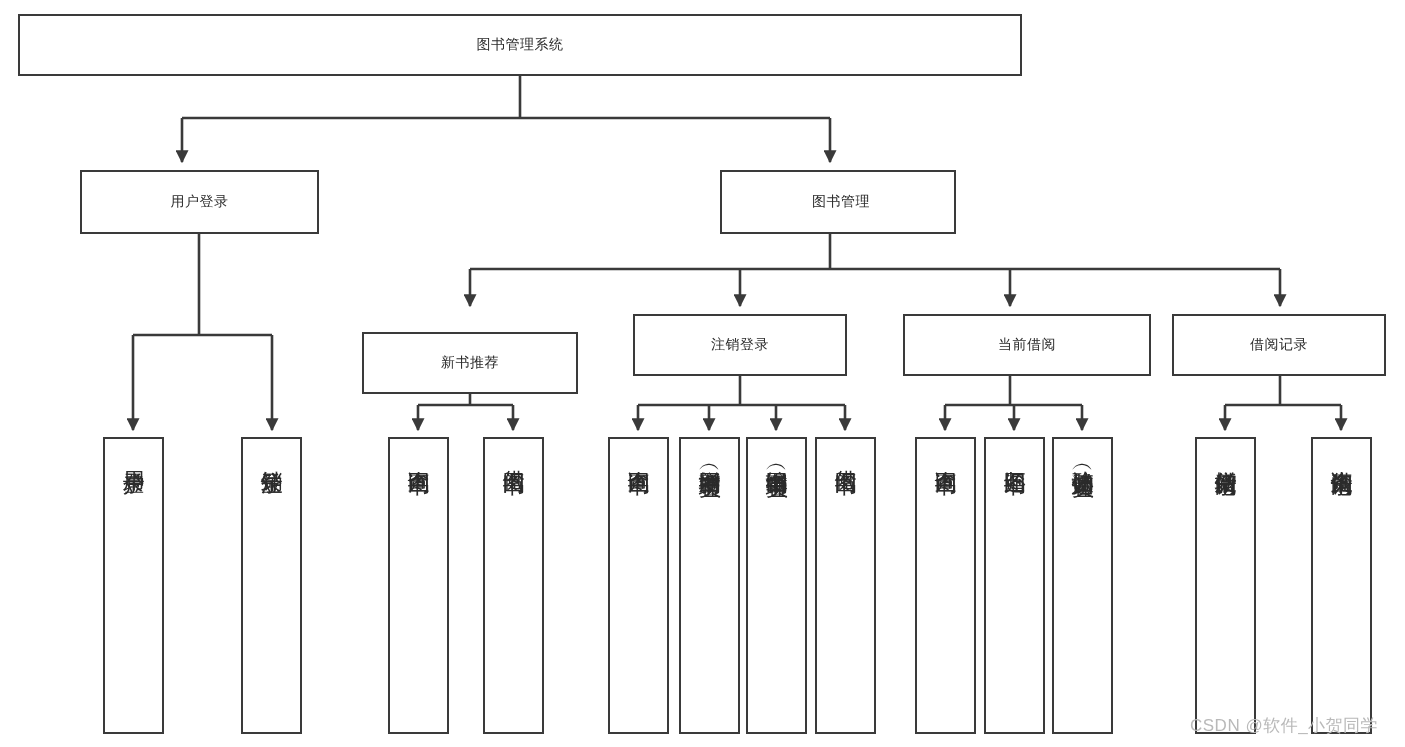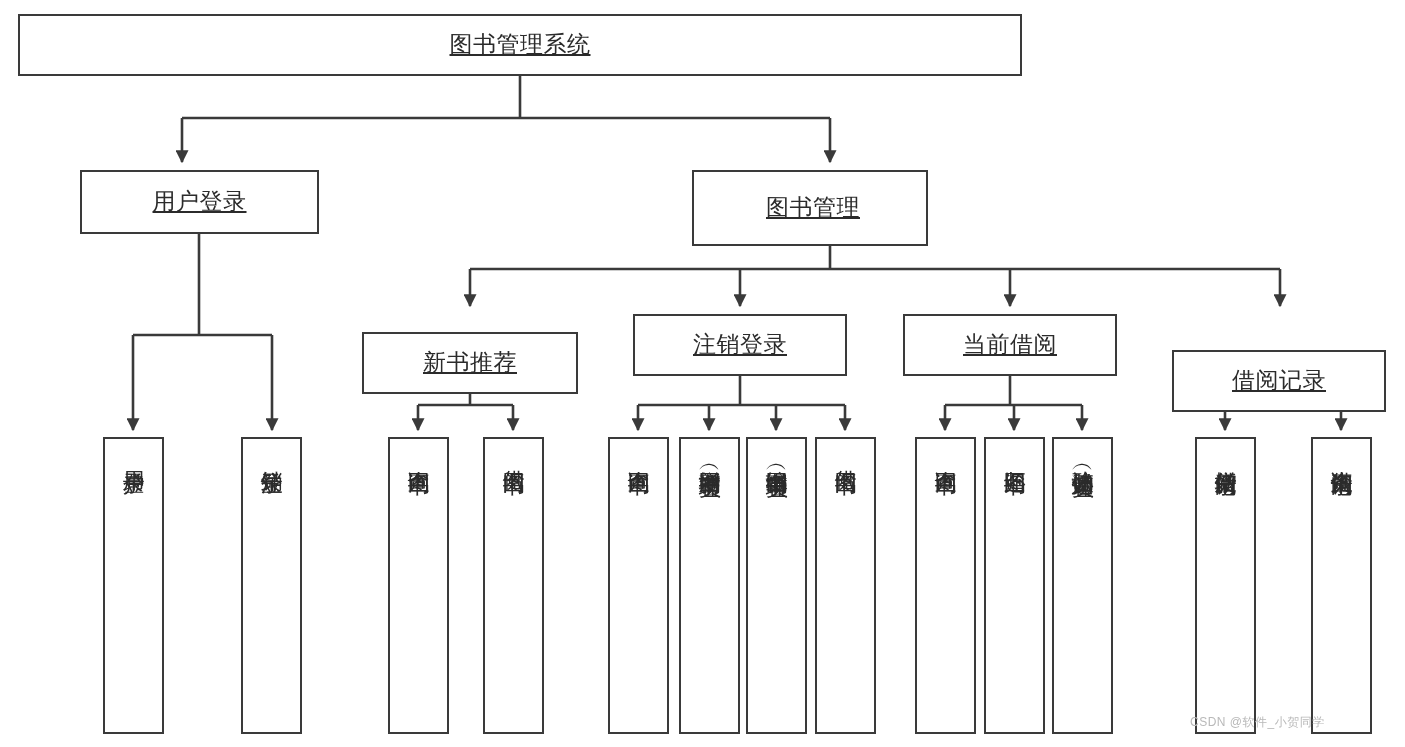--- a/index.html
+++ b/index.html
@@ -36,40 +36,39 @@
     justify-content: center;
     color: #2b2b2b;
   }
   .node .label {
     display: block;
     text-align: center;
     line-height: 1.12;
     letter-spacing: 0.5px;
   }
   .node.horiz .label {
-    font-size: 23px;
+    font-size: 14px;
     white-space: nowrap;
-    text-decoration: underline;
   }
   .node.vert {
     align-items: flex-start;
     justify-content: center;
     padding-top: 14px;
   }
   .node.vert .label {
     writing-mode: vertical-rl;
     text-orientation: upright;
     font-size: 22px;
     line-height: 1.02;
     letter-spacing: 1px;
     white-space: nowrap;
   }
   .watermark {
     position: absolute;
-    font-size: 12px;
+    font-size: 17px;
     color: #b9b9b9;
     white-space: nowrap;
     letter-spacing: 0.5px;
   }
 </style>
 </head>
 <body>
 
 <div id="canvas">
 
@@ -123,34 +122,34 @@
     </g>
   </svg>
 
   <div class="node horiz" style="left:18px; top:14px; width:1004px; height:62px;">
     <span class="label">图书管理系统</span>
   </div>
 
   <div class="node horiz" style="left:80px; top:170px; width:239px; height:64px;">
     <span class="label">用户登录</span>
   </div>
-  <div class="node horiz" style="left:692px; top:170px; width:236px; height:76px;padding-left:6px;">
+  <div class="node horiz" style="left:720px; top:170px; width:236px; height:64px;padding-left:6px;">
     <span class="label">图书管理</span>
   </div>
 
   <div class="node horiz" style="left:362px; top:314px; width:216px; height:62px;margin-top:18px;">
     <span class="label">新书推荐</span>
   </div>
   <div class="node horiz" style="left:633px; top:314px; width:214px; height:62px;">
     <span class="label">注销登录</span>
   </div>
-  <div class="node horiz" style="left:903px; top:314px; width:214px; height:62px;">
+  <div class="node horiz" style="left:903px; top:314px; width:248px; height:62px;">
     <span class="label">当前借阅</span>
   </div>
-  <div class="node horiz" style="left:1172px; top:314px; width:214px; height:62px;margin-top:36px;">
+  <div class="node horiz" style="left:1172px; top:314px; width:214px; height:62px;">
     <span class="label">借阅记录</span>
   </div>
 
   <div class="node vert" style="left:103px; top:437px; width:61px; height:297px;">
     <span class="label">用户登录</span>
   </div>
   <div class="node vert" style="left:241px; top:437px; width:61px; height:297px;">
     <span class="label">注销登录</span>
   </div>
 

